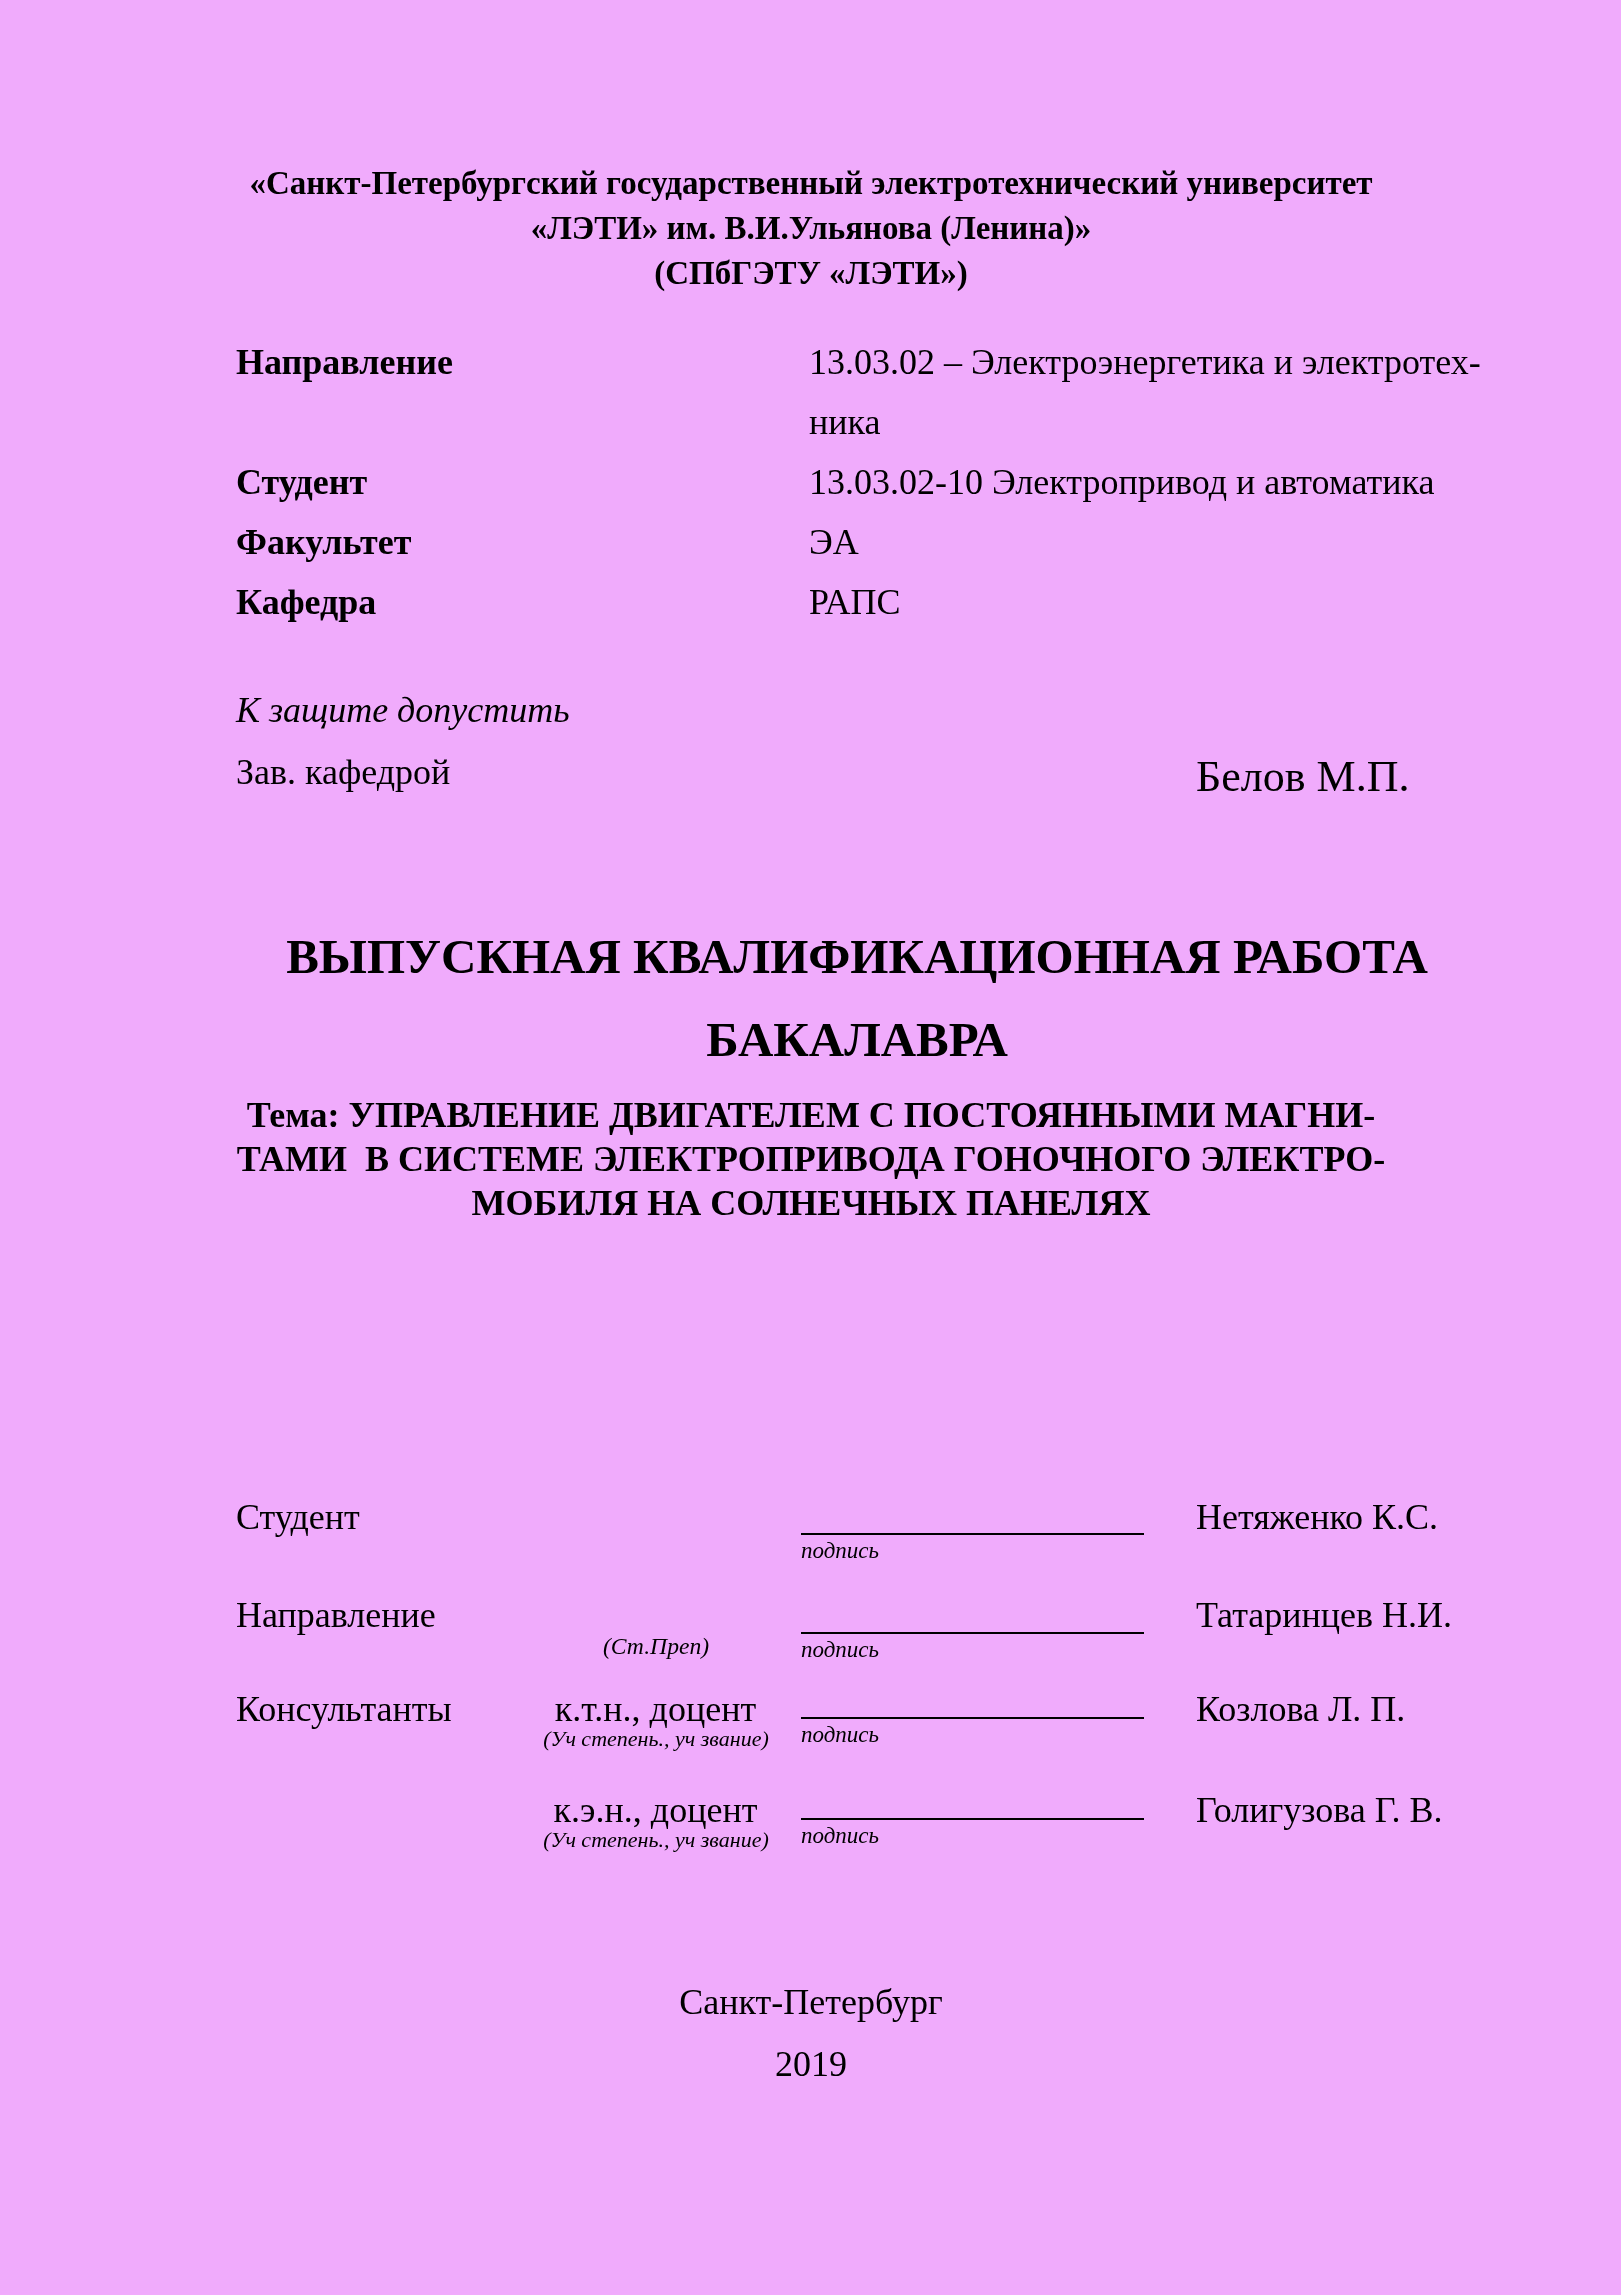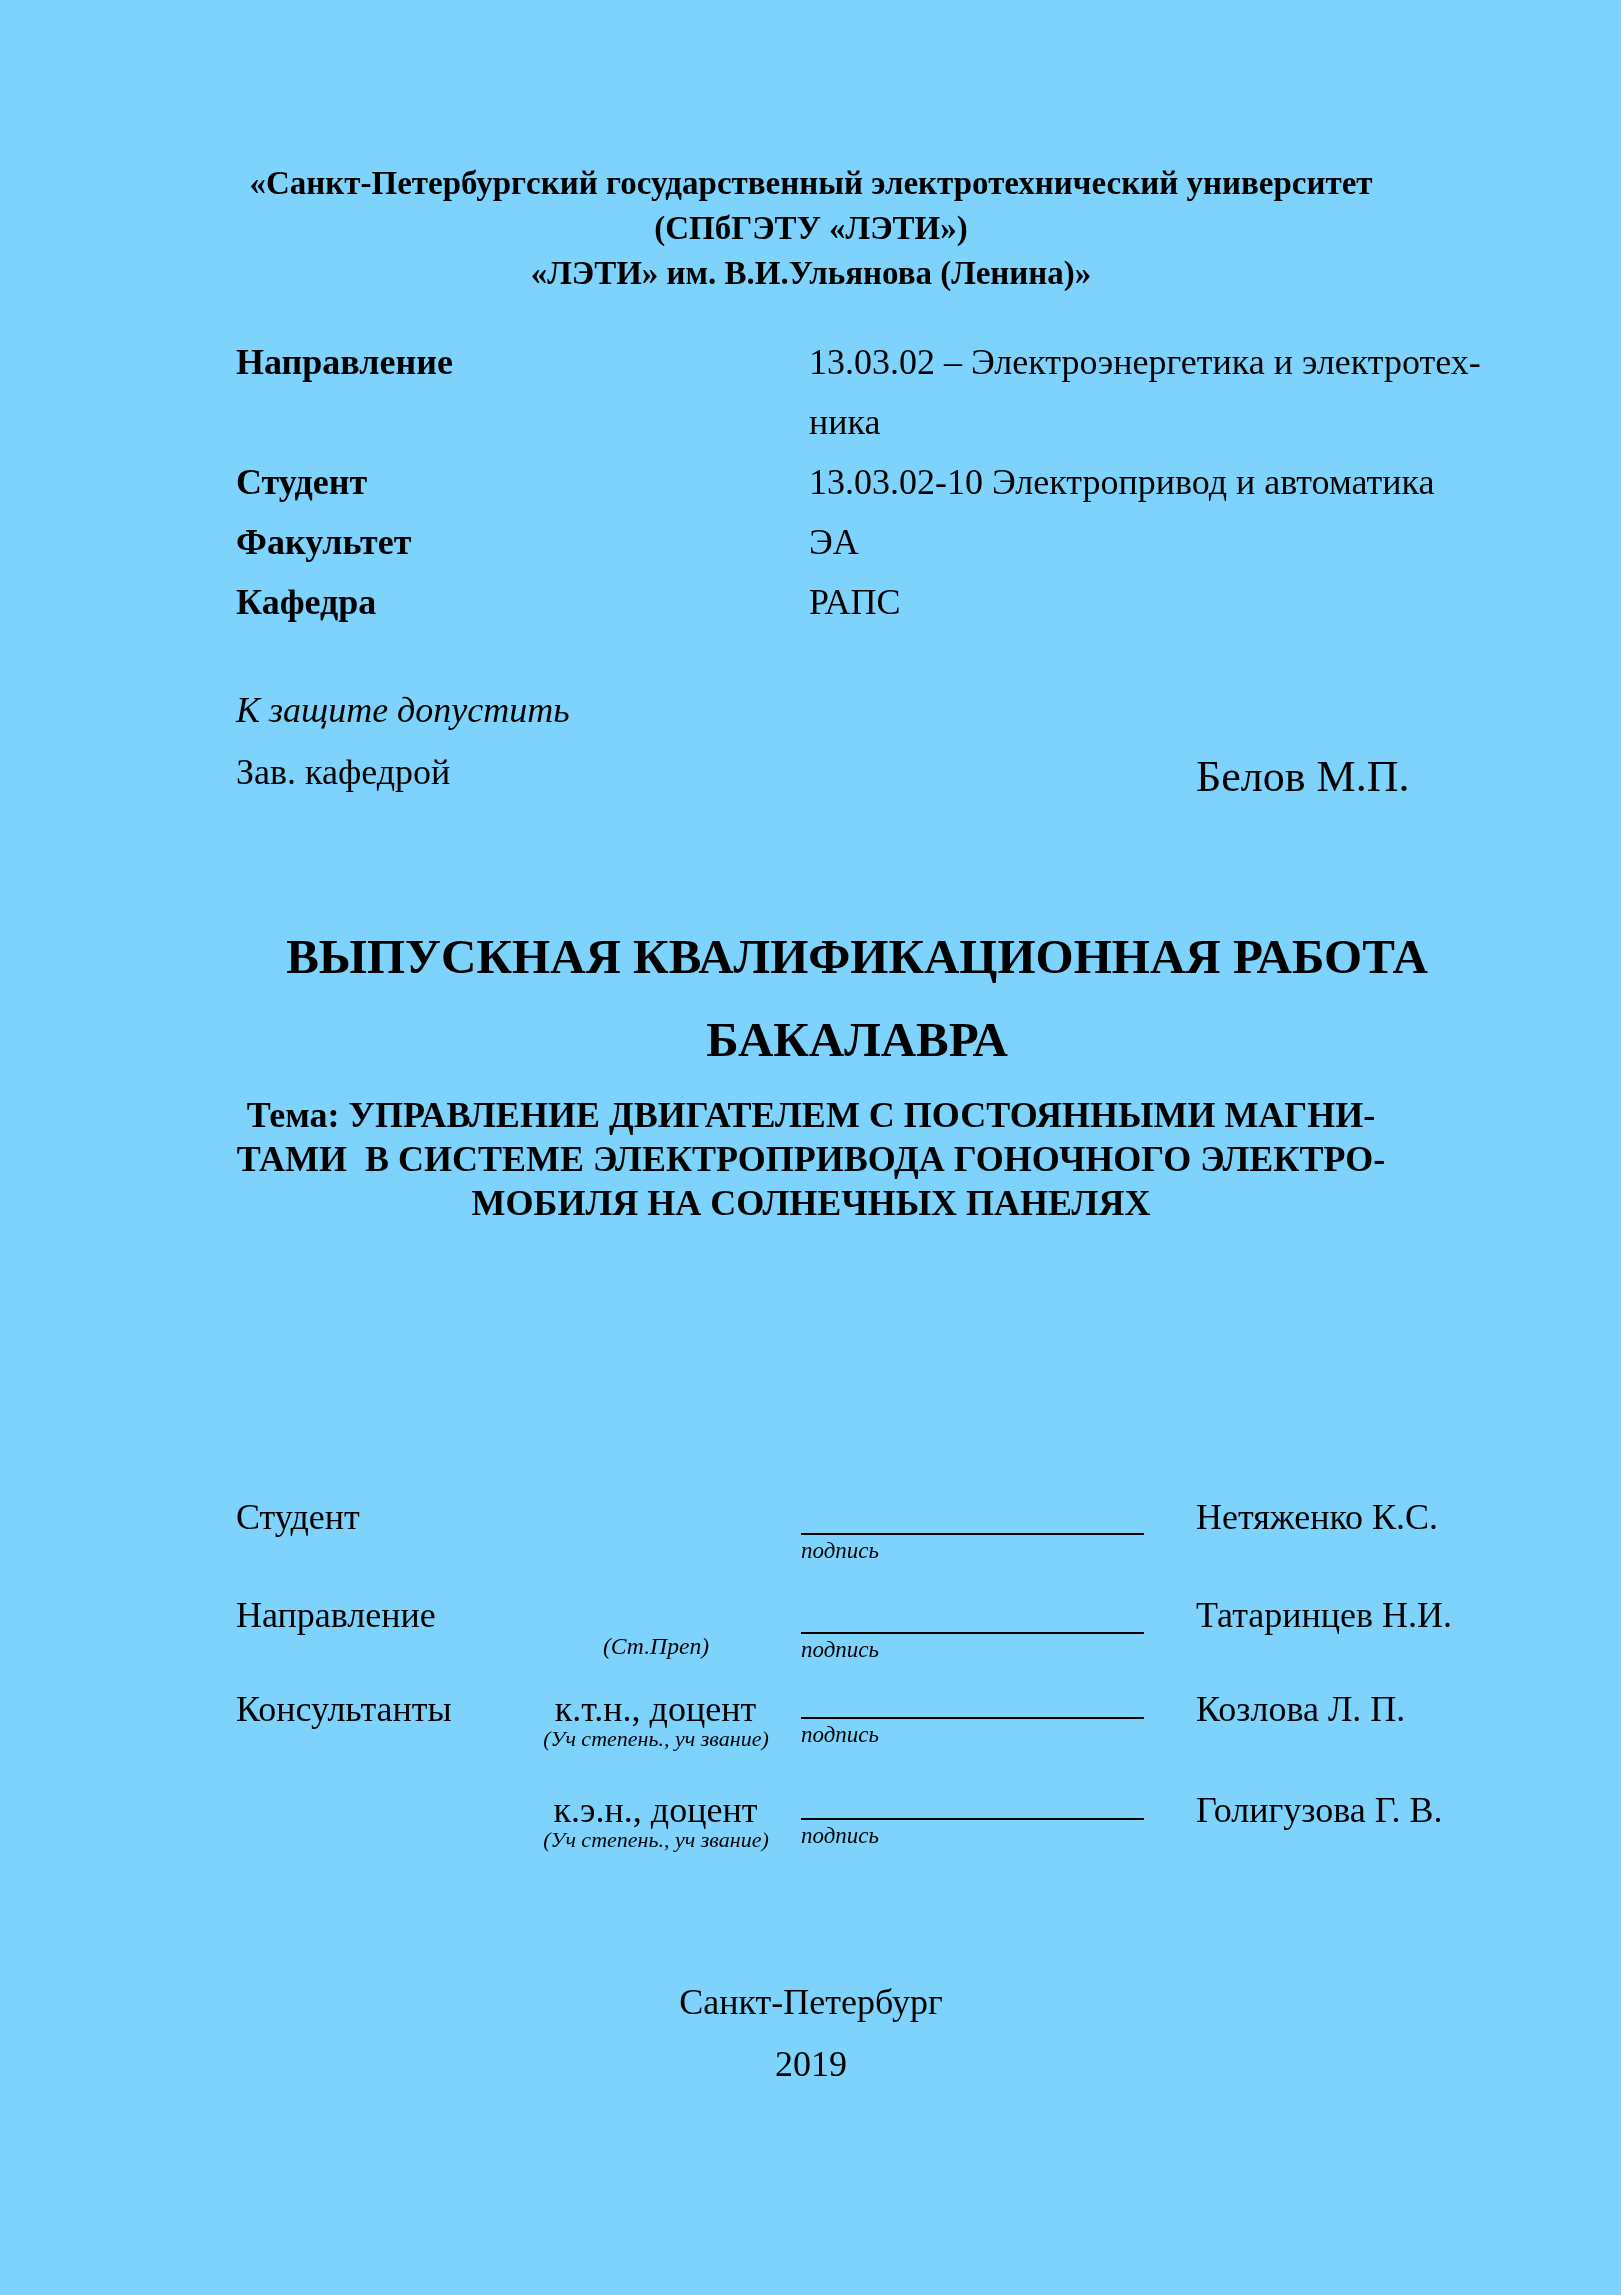--- a/index.html
+++ b/index.html
@@ -1,20 +1,20 @@
 <!DOCTYPE html>
 <html style="font-size:12.6px"><head>
 <meta charset="utf-8">
 <style>
   html, body { margin: 0; padding: 0; background: #ffffff; }
   .page {
     position: relative;
     width: 1622px;
     height: 2295px;
-    background: #7dd3fc;
+    background: #f0abfc;
     color: #000000;
     font-family: "Liberation Serif", serif;
     overflow: hidden;
   }
 
   
   .header {
     position: absolute;
     top: 161px; left: 0; width: 100%;
     text-align: center;
@@ -113,22 +113,22 @@
   .footer-city { top: 1981px; }
   .footer-year { top: 2043px; }
 </style>
 </head>
 <body>
 
 <div class="page">
 
   <header class="header">
     <div>«Санкт-Петербургский государственный электротехнический университет</div>
+    <div>«ЛЭТИ» им. В.И.Ульянова (Ленина)»</div>
     <div>(СПбГЭТУ «ЛЭТИ»)</div>
-    <div>«ЛЭТИ» им. В.И.Ульянова (Ленина)»</div>
   </header>
 
   <section class="fields">
     <div class="field-row">
       <div class="field-label">Направление</div>
       <div class="field-value">13.03.02 – Электроэнергетика и электротех-
 ника</div>
     </div>
     <div class="field-row">
       <div class="field-label">Студент</div>

